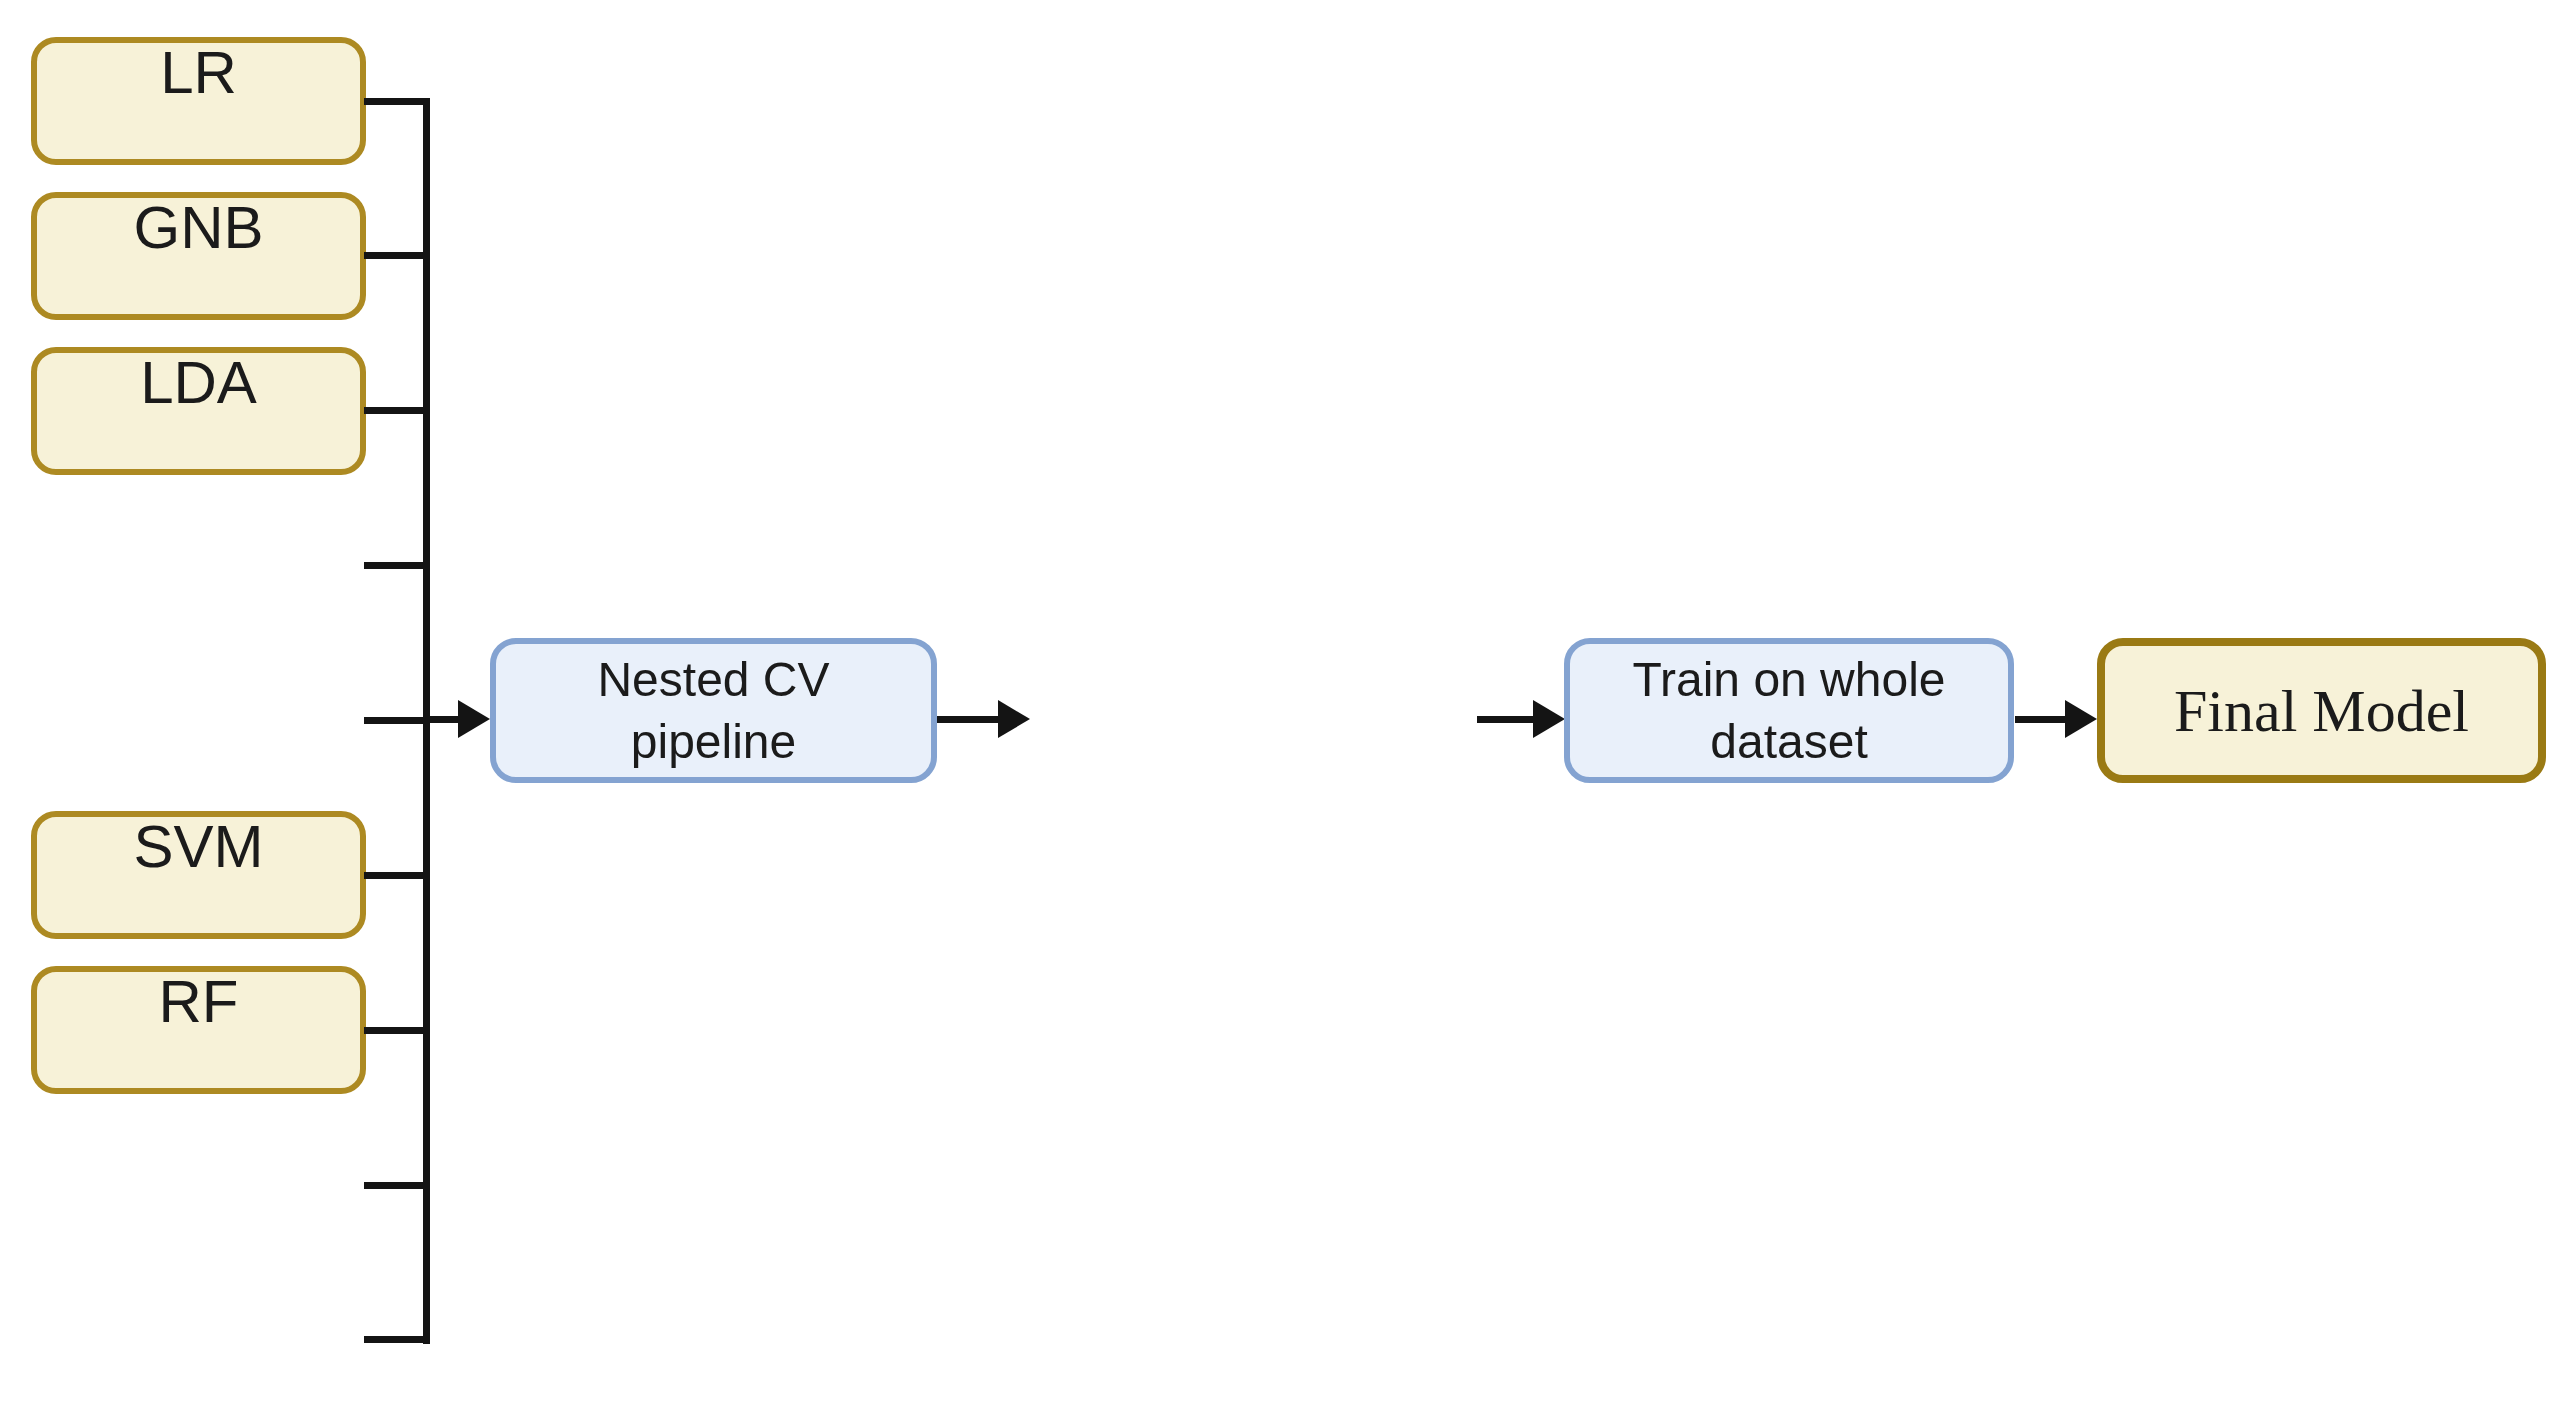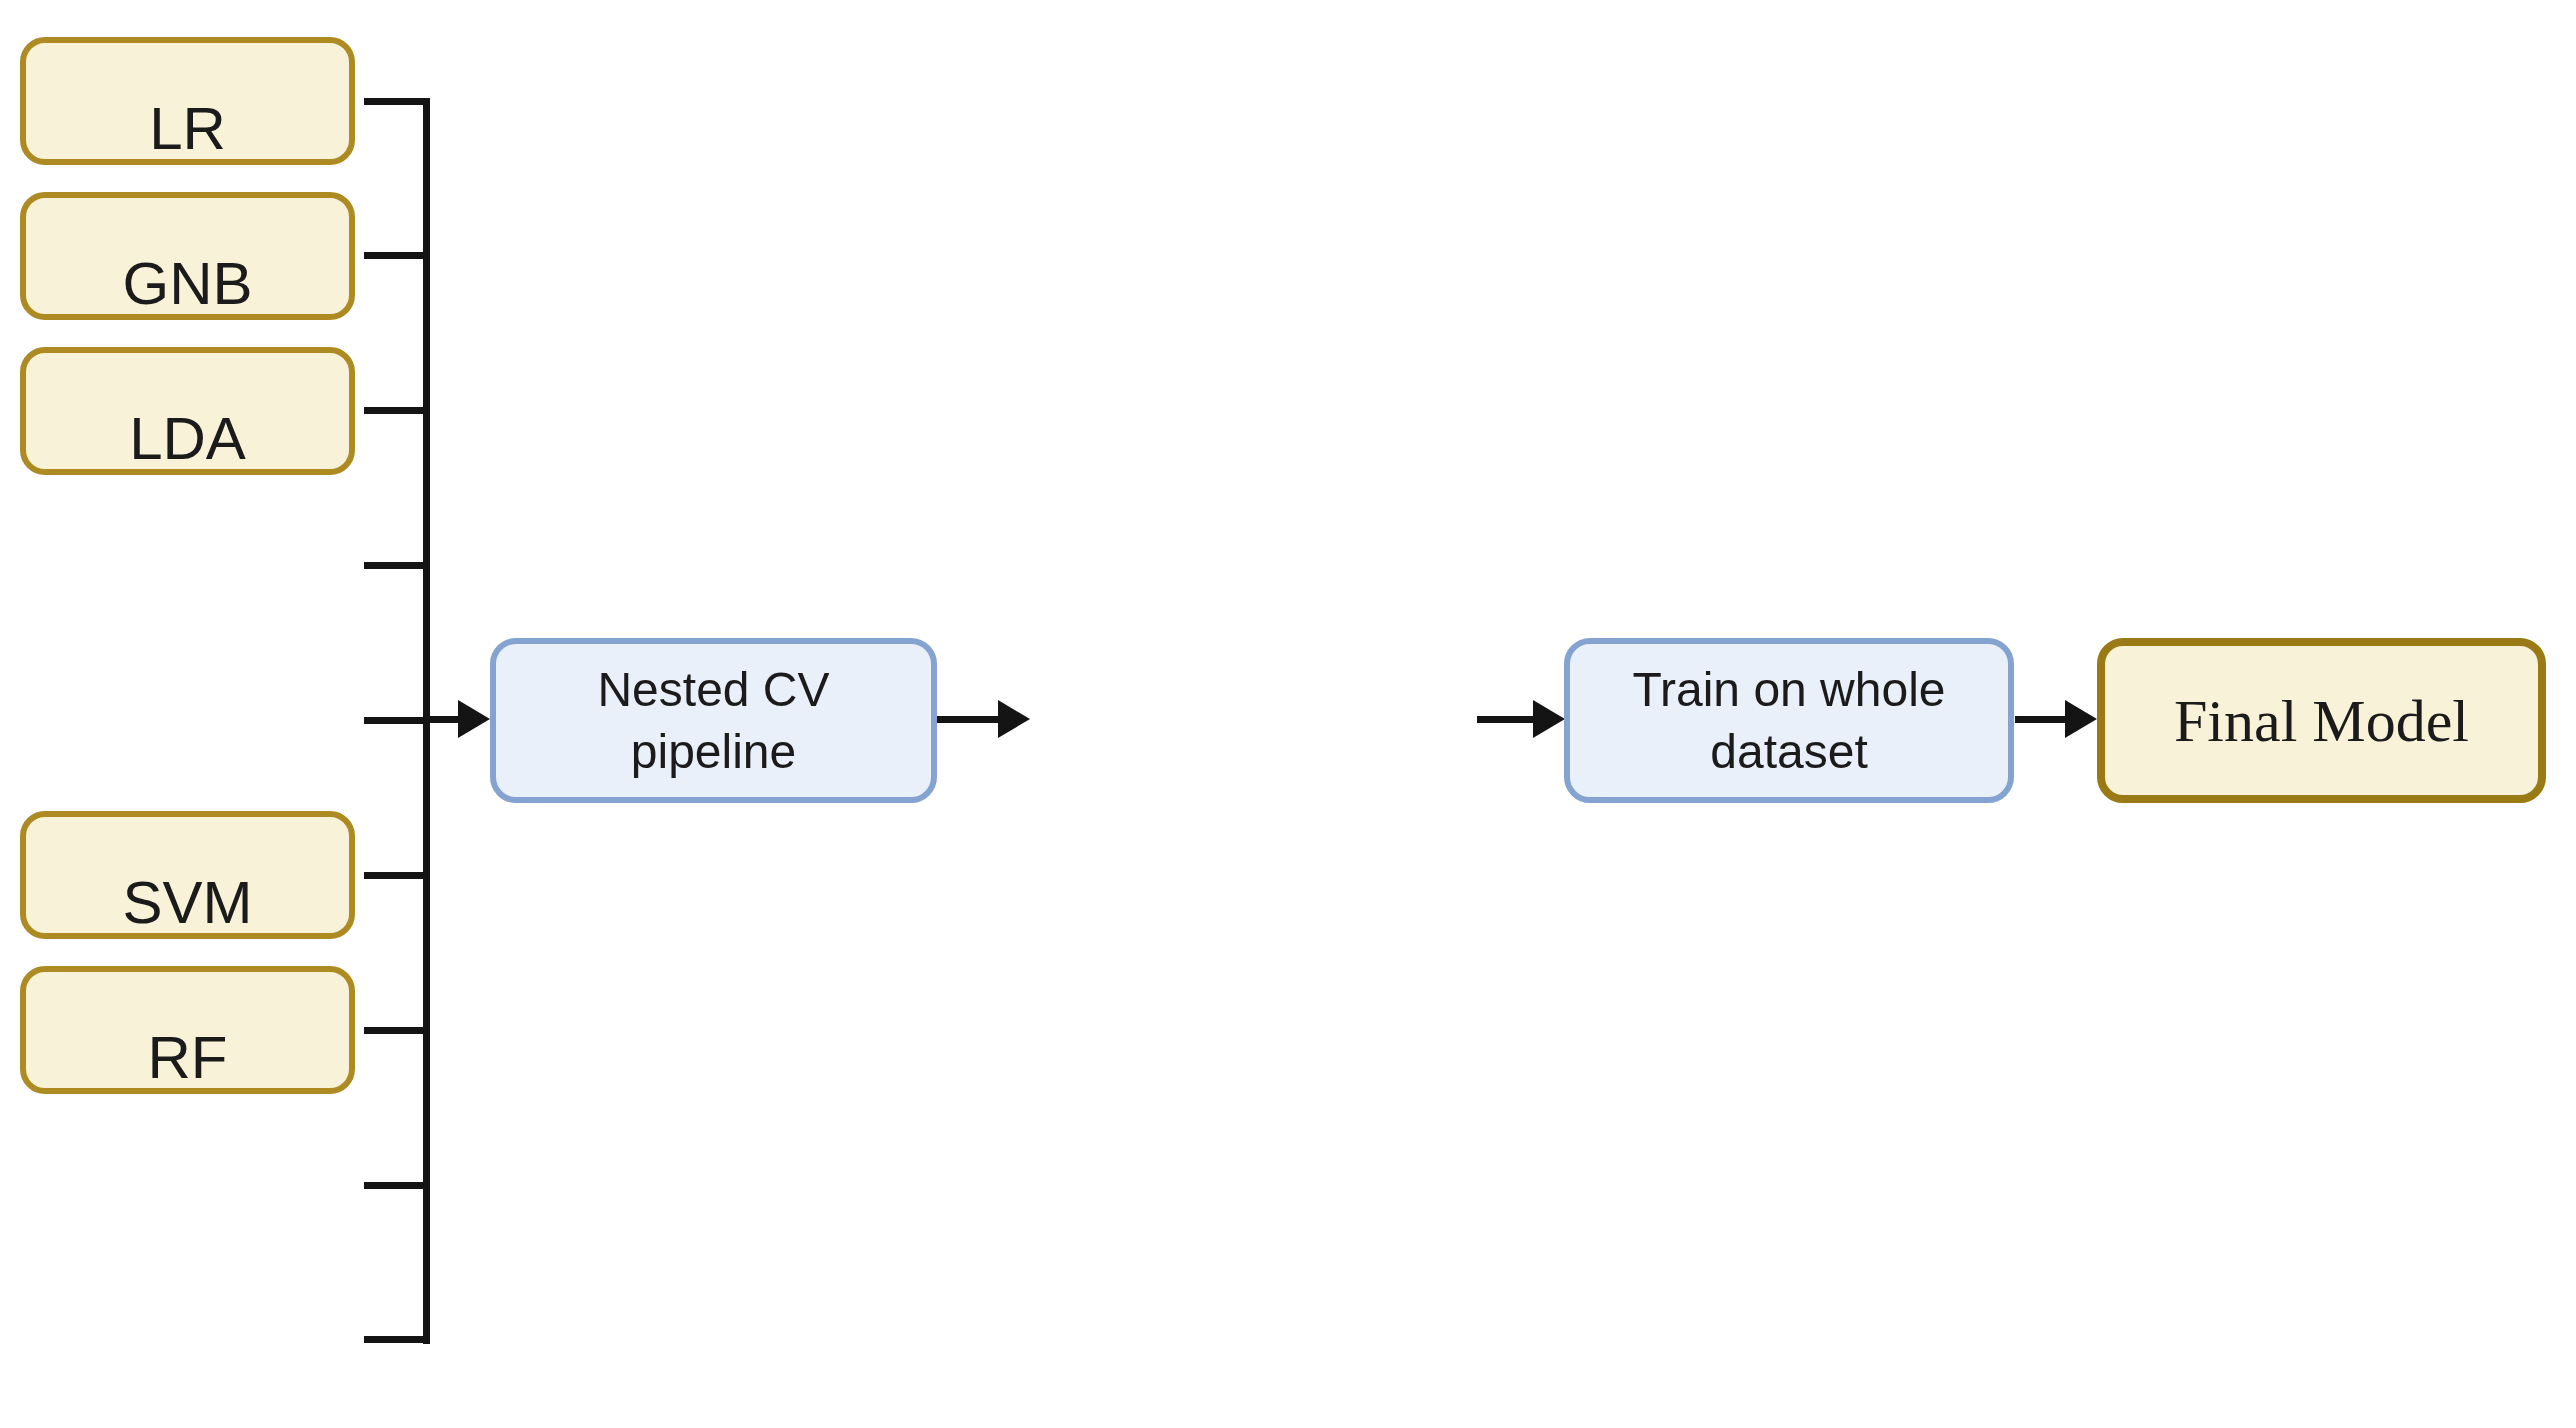--- a/index.html
+++ b/index.html
@@ -25,28 +25,28 @@
     height: 1429px;
     background: var(--background);
     font-family: "Liberation Sans", "DejaVu Sans", sans-serif;
     color: var(--text-color);
     overflow: hidden;
   }
 
   
   .model-box {
     position: absolute;
-    left: 20px;
+    left: 31px;
     width: 335px;
     height: 128px;
     background: var(--model-box-fill);
     border: 6.2px solid var(--model-box-border);
     border-radius: 25px;
     display: flex;
-    align-items: flex-end;
+    align-items: flex-start;
     justify-content: center;
   }
   .model-box .label {
     font-size: 60px;
     line-height: 1;
     white-space: nowrap;
   }
 
   
   .stub {
@@ -79,21 +79,21 @@
     height: 0;
     border-top: 19.4px solid transparent;
     border-bottom: 19.4px solid transparent;
     border-left: 32px solid var(--connector-line);
   }
 
   
   .step-box {
     position: absolute;
     top: 638px;
-    height: 165px;
+    height: 145px;
     background: var(--step-box-fill);
     border: 6.2px solid var(--step-box-border);
     border-radius: 26px;
     display: flex;
     flex-direction: column;
     align-items: center;
     justify-content: center;
     text-align: center;
   }
   .step-box .line {

